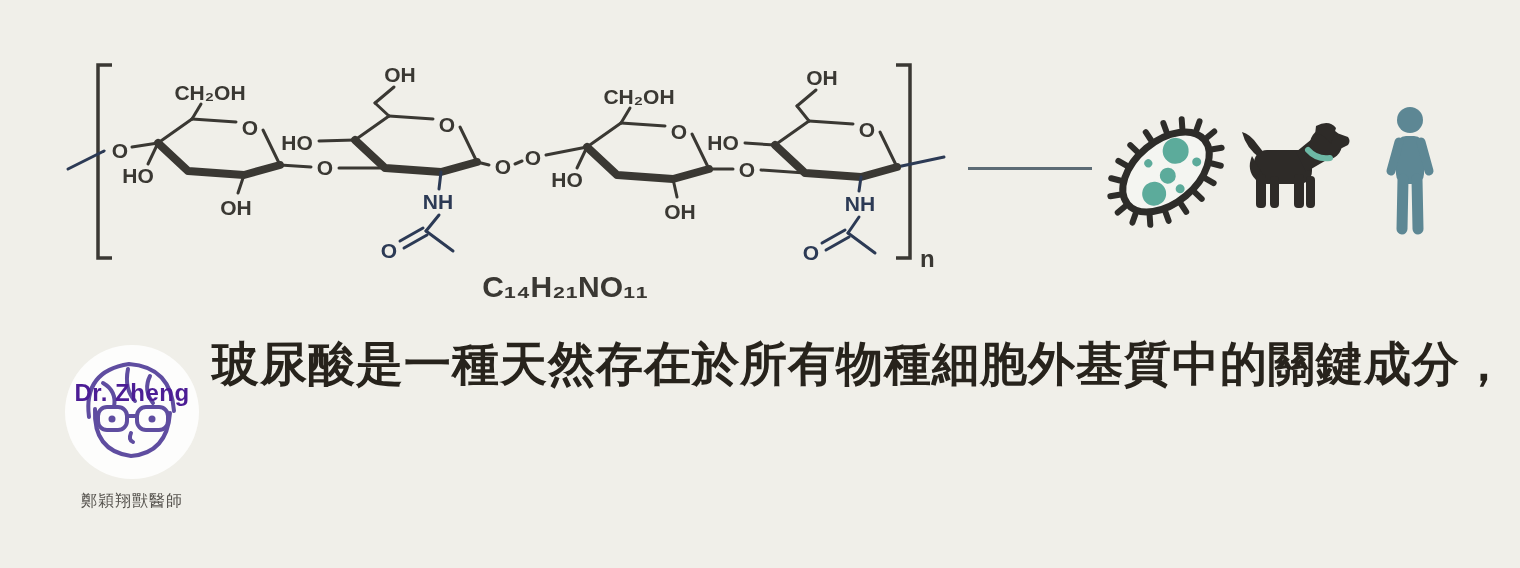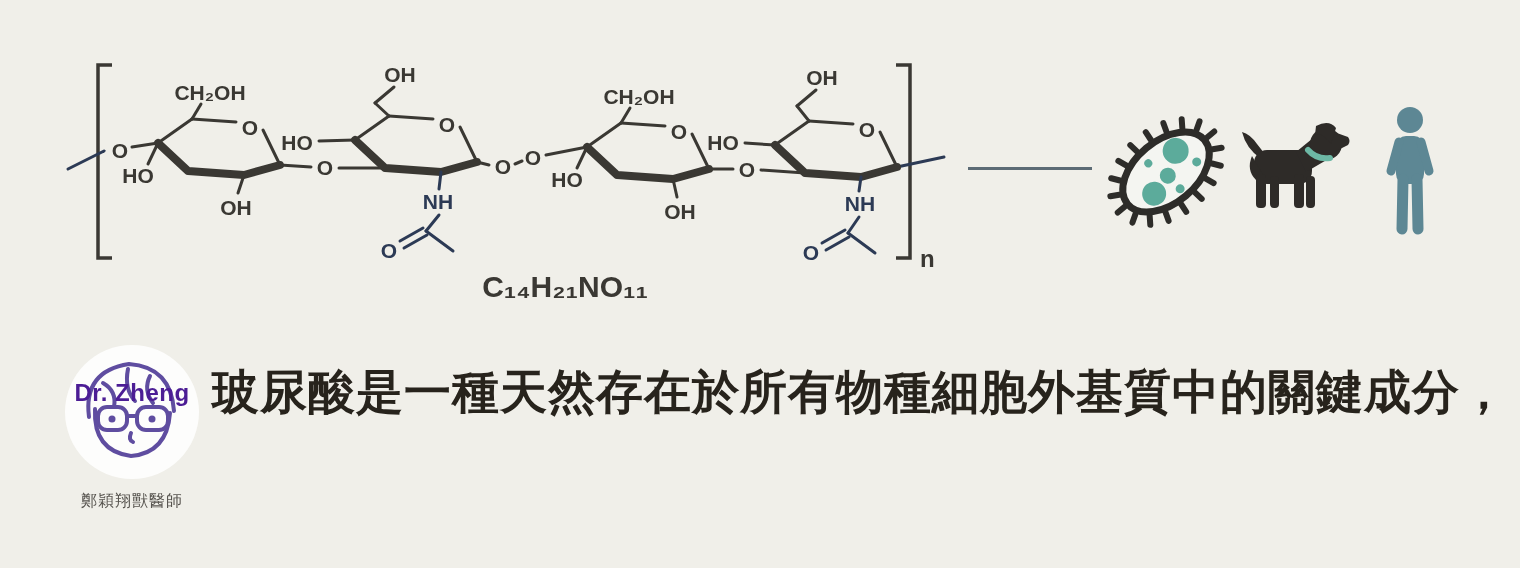--- a/index.html
+++ b/index.html
@@ -32,21 +32,21 @@
   #person-svg{left:1382px;top:105px;}
 
   
   .logo{position:absolute;left:62px;top:345px;width:140px;text-align:center;}
   .logo-circle{position:relative;width:134px;height:134px;margin:0 auto;background:#fdfdfc;border-radius:50%;}
   .logo-title{position:absolute;top:34px;left:0;width:100%;text-align:center;
     font-size:24px;font-weight:800;color:#4c1d95;letter-spacing:0.5px;}
   .logo-subtitle{margin-top:12px;font-size:16px;color:var(--logo-subtitle,#56534e);letter-spacing:1px;}
 
   
-  .caption{position:absolute;left:210px;top:360px;width:1300px;text-align:center;
+  .caption{position:absolute;left:210px;top:332px;width:1300px;text-align:center;
     color:var(--caption-text,#27231c);font-size:47px;font-weight:700;line-height:64px;letter-spacing:1px;}
   .caption .hl{color:var(--caption-highlight,#a8876a);}
 </style>
 </head>
 <body>
 
 <div class="canvas">
 
   <svg id="molecule" width="900" height="270" viewBox="0 0 900 270">
 

